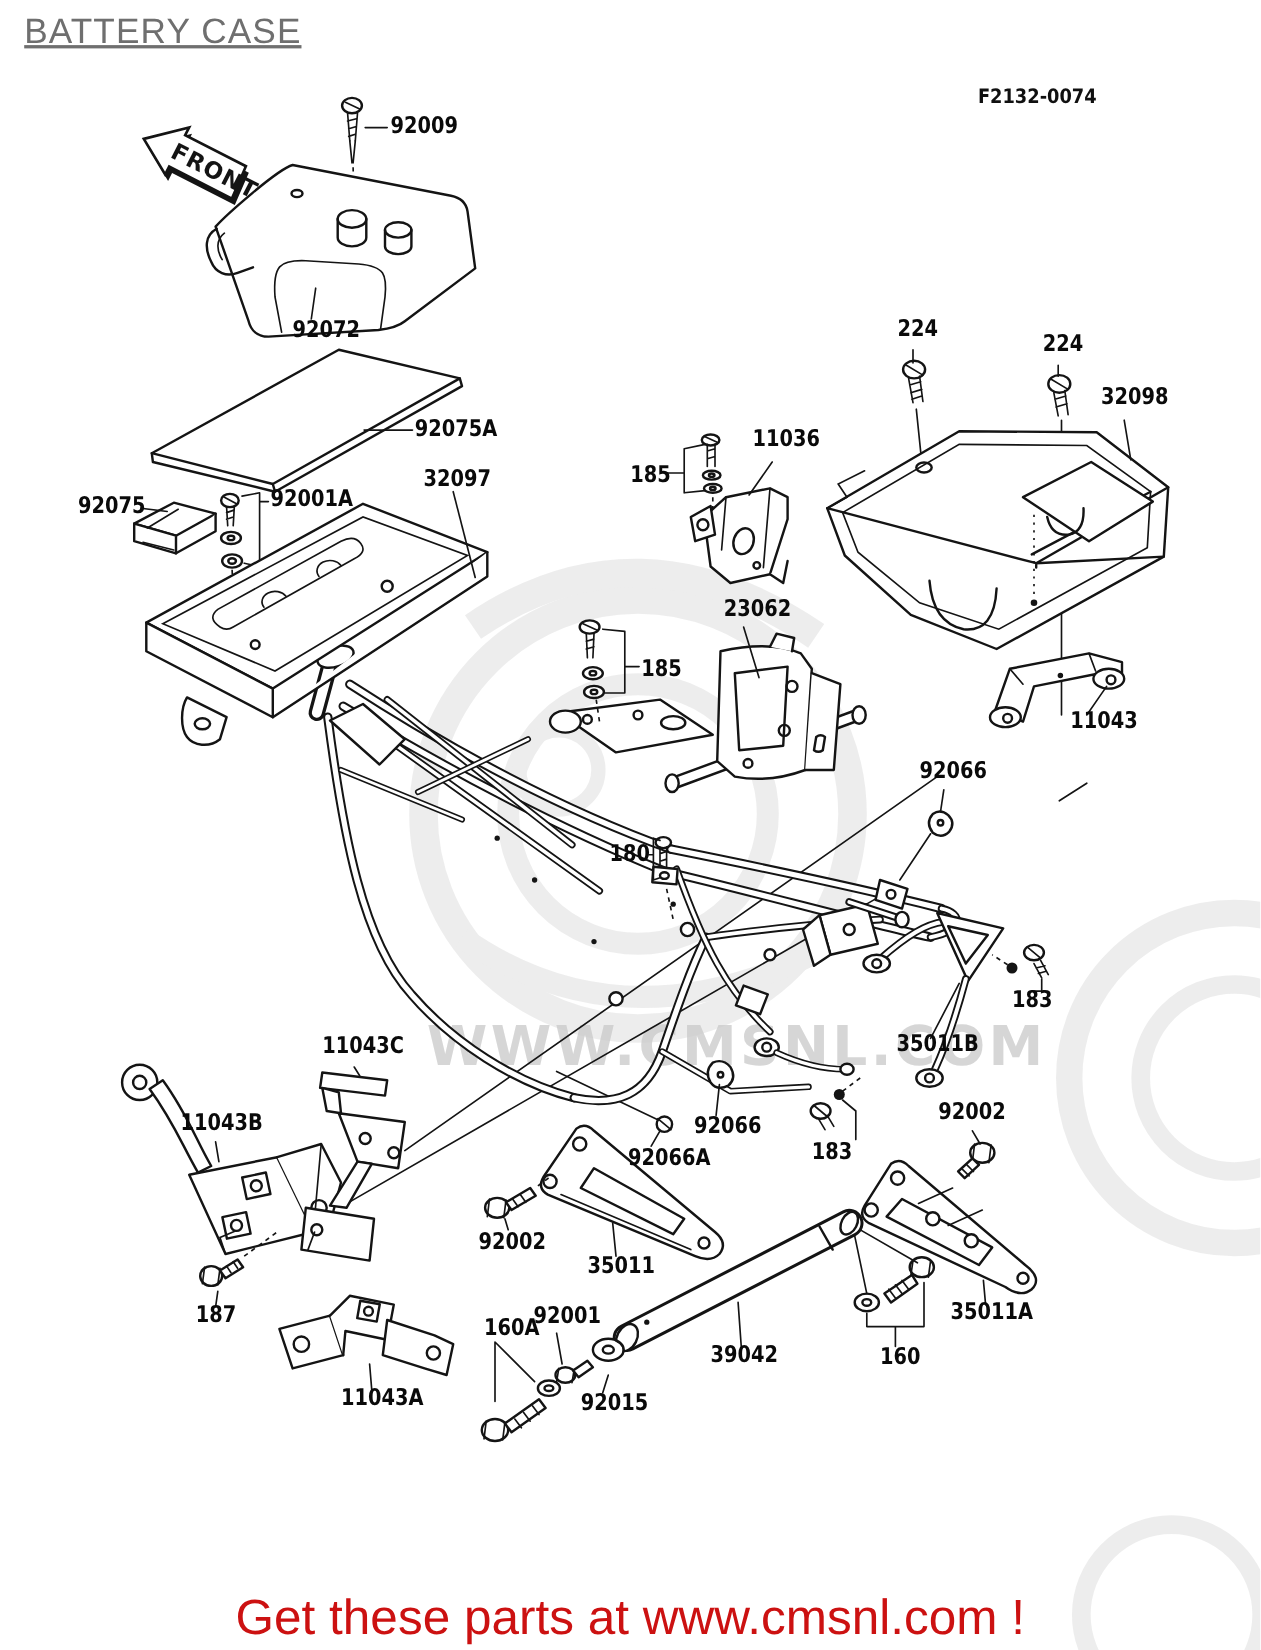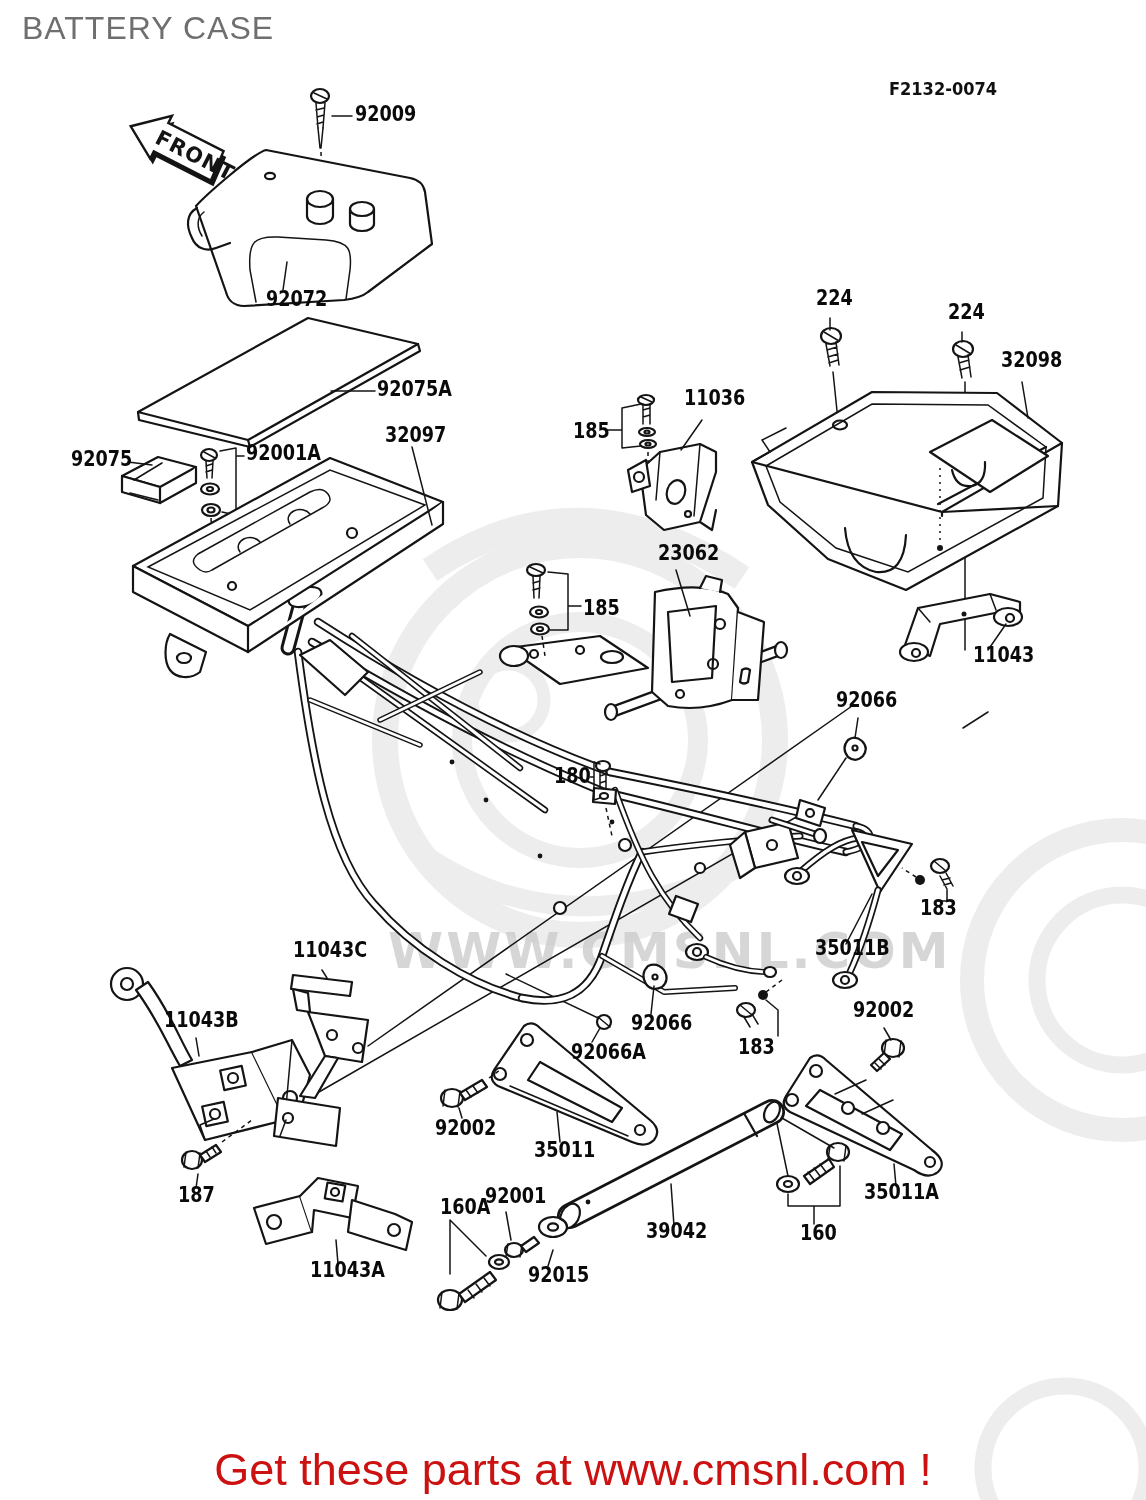--- a/index.html
+++ b/index.html
@@ -1,18 +1,18 @@
 <!DOCTYPE html>
 <html><head>
 <meta charset="utf-8">
 <style>
   html,body{margin:0;padding:0;background:#fff;}
   .page{position:relative;width:1146px;height:1500px;background:#fff;overflow:hidden;}
   .title{position:absolute;left:22px;top:10px;font:400 32px "Liberation Sans",sans-serif;
-         color:#6f6f6f;letter-spacing:1px;white-space:nowrap;}
+         color:#6f6f6f;letter-spacing:1px;white-space:nowrap;text-decoration:underline;}
   .ref{position:absolute;left:889px;top:78px;font:700 18px "DejaVu Sans",sans-serif;
        color:#101010;transform:scaleX(.9);transform-origin:0 0;white-space:nowrap;}
   .plabel{position:absolute;font:700 21px "DejaVu Sans",sans-serif;color:#0a0a0a;
           line-height:1;transform:scaleX(.84);transform-origin:0 0;white-space:nowrap;}
   .footer{position:absolute;left:0;right:0;top:1444px;text-align:center;
           font:400 45px "Liberation Sans",sans-serif;color:#cc1111;white-space:nowrap;}
   svg.diag{position:absolute;left:0;top:0;}
   .ln{fill:none;stroke:#141414;stroke-width:2.2;stroke-linejoin:round;stroke-linecap:round}
   .lnf{fill:#fff;stroke:#141414;stroke-width:2.2;stroke-linejoin:round;stroke-linecap:round}
   .thin{fill:none;stroke:#141414;stroke-width:1.5;stroke-linecap:round}

